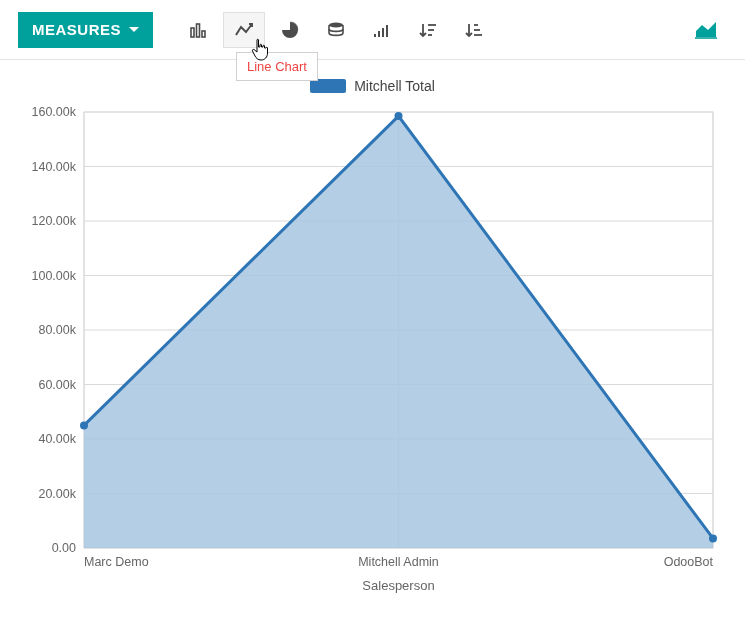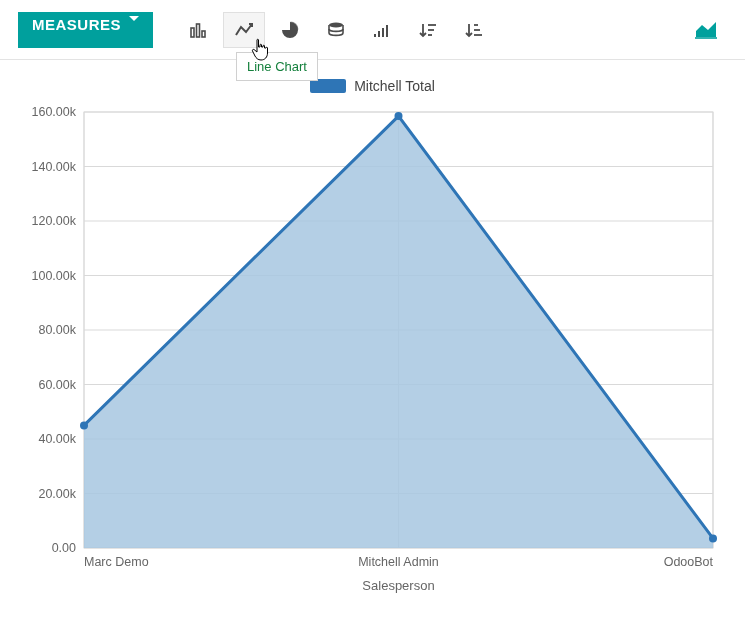--- a/index.html
+++ b/index.html
@@ -17,25 +17,26 @@
     align-items: center;
     padding: 0 18px;
     border-bottom: 1px solid #e3e3e3;
     position: relative;
   }
   .measures-btn {
     background: #00a09d;
     color: #ffffff;
     border: none;
     height: 36px;
-    padding: 4px 14px;
+    padding: 14px 14px;
     font-size: 15px;
     font-weight: 600;
     letter-spacing: 0.5px;
     display: flex;
+    align-items: center;
     gap: 8px;
     cursor: pointer;
   }
   .measures-btn .caret {
     width: 0; height: 0;
     border-left: 5px solid transparent;
     border-right: 5px solid transparent;
     border-top: 5px solid #ffffff;
     display: inline-block;
   }
@@ -71,21 +72,21 @@
     cursor: pointer;
   }
   .tooltip {
     position: absolute;
     top: 52px;
     left: 236px;
     background: #ffffff;
     border: 1px solid #d0d0d0;
     padding: 6px 10px;
     font-size: 13px;
-    color: #15803d;
+    color: #ef4444;
     white-space: nowrap;
     z-index: 10;
   }
   .cursor-hand {
     position: absolute;
     top: 38px;
     left: 250px;
     z-index: 11;
     pointer-events: none;
   }

